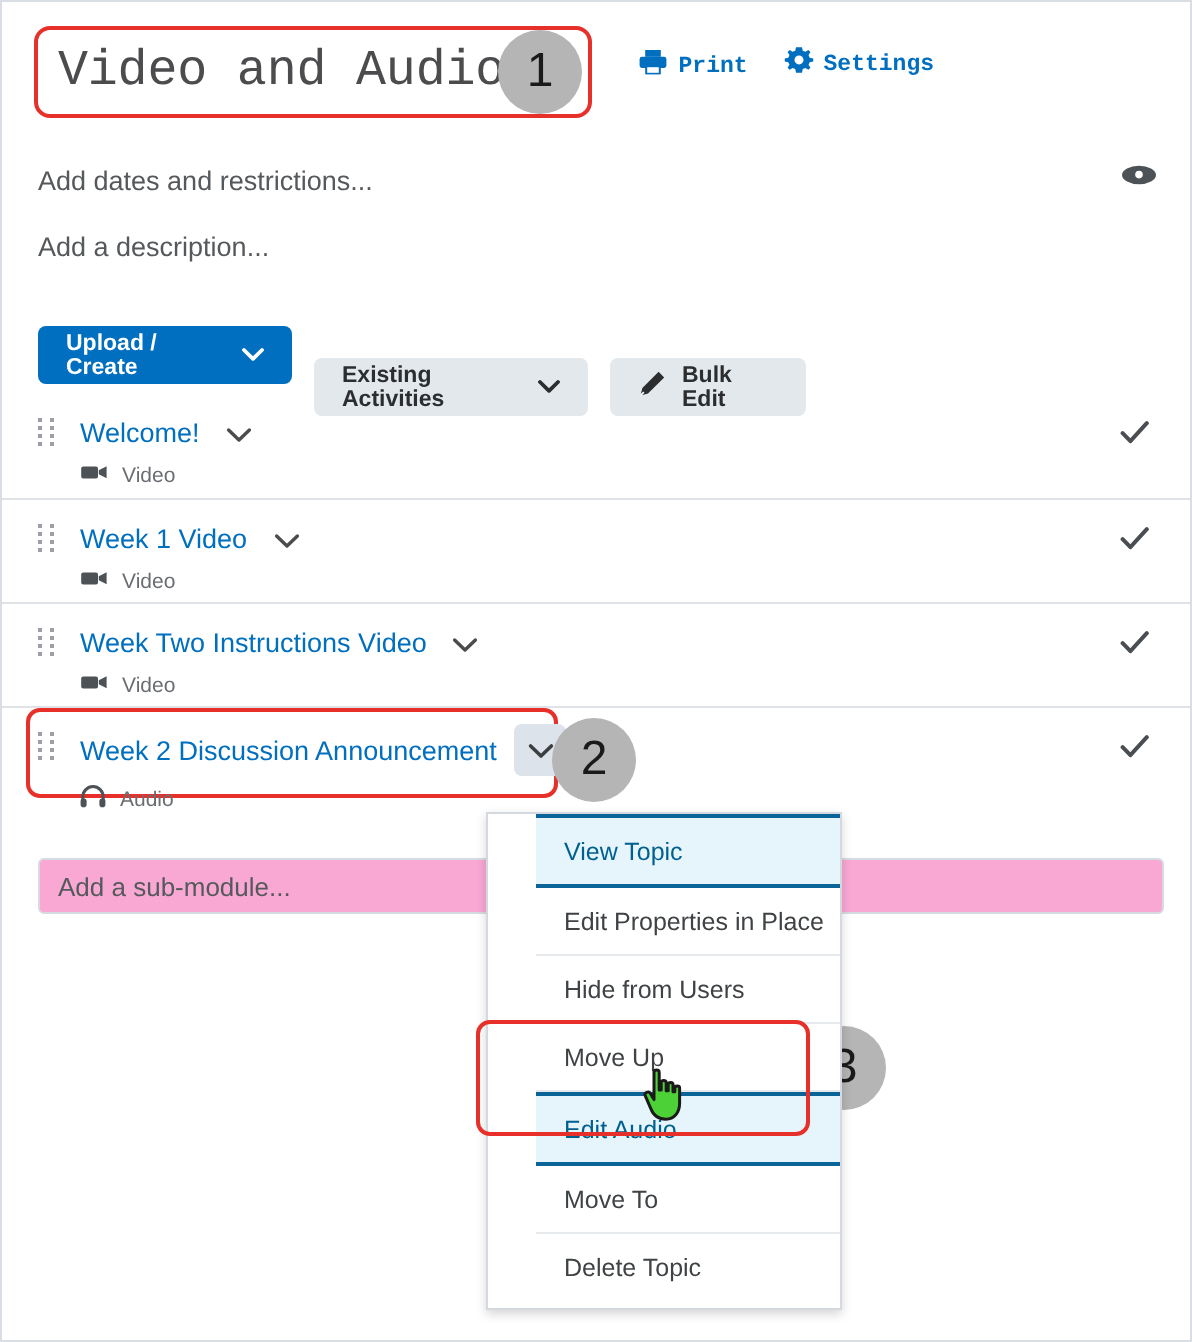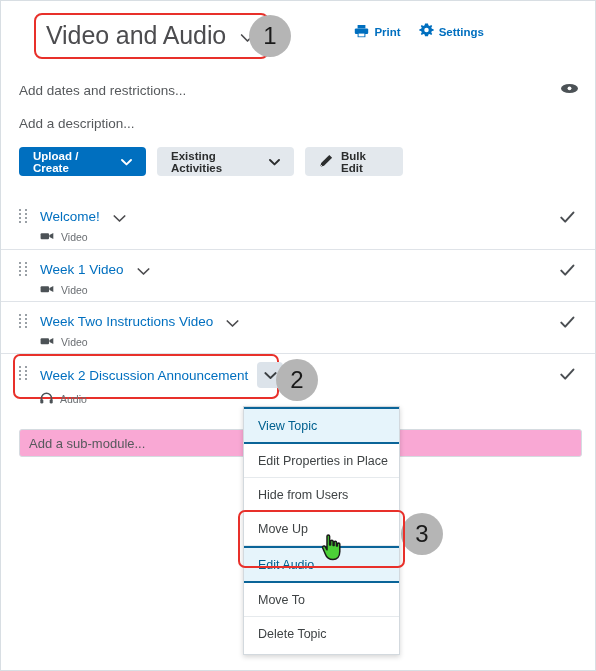--- a/index.html
+++ b/index.html
@@ -17,22 +17,22 @@
     height: 671px;
     background: #ffffff;
     border: 1px solid #d8dee3;
     box-sizing: border-box;
     overflow: hidden;
   }
 
   
   .header-row {
     position: absolute;
-    left: 17px; top: 0;
-    width: 480px; height: 70px;
+    left: 0; top: 0;
+    width: 480px; height: 70px; font-family: Liberation Mono, monospace;
   }
   .title-wrap {
     position: absolute;
     left: 16px; top: 12px;
     display: flex;
     align-items: center;
     padding: 4px 12px 6px 10px;
     border: 2px solid #e8302a;
     border-radius: 8px;
     box-sizing: border-box;
@@ -122,20 +122,21 @@
   }
   .btn-primary {
     background: #006fbf;
     color: #ffffff;
     width: 127px;
   }
   .btn-secondary {
     background: #e3e8ed;
     color: #2b2d2e;
     width: 137px;
+    margin-top: 32px;
   }
   .btn-secondary.bulk { width: 98px; }
 
   
   .topic-list {
     position: absolute;
     left: 0; top: 196px;
     width: 596px;
   }
   .topic-row {
@@ -219,27 +220,28 @@
     padding-left: 9px;
     font-size: 13px;
     color: #56595c;
     cursor: text;
   }
 
   
   .menu {
     position: absolute;
     left: 242px; top: 405px;
-    width: 157px;
+    width: 178px;
     background: #ffffff;
     border: 1px solid #d3d9de;
     box-shadow: 0 2px 5px rgba(0,0,0,0.17);
     box-sizing: border-box;
     padding-bottom: 3px;
     z-index: 5;
+    padding-left: 24px;
   }
   .menu-item {
     height: 34px;
     display: flex;
     align-items: center;
     padding-left: 14px;
     font-size: 12.5px;
     color: #3f4345;
     box-sizing: border-box;
     cursor: pointer;

